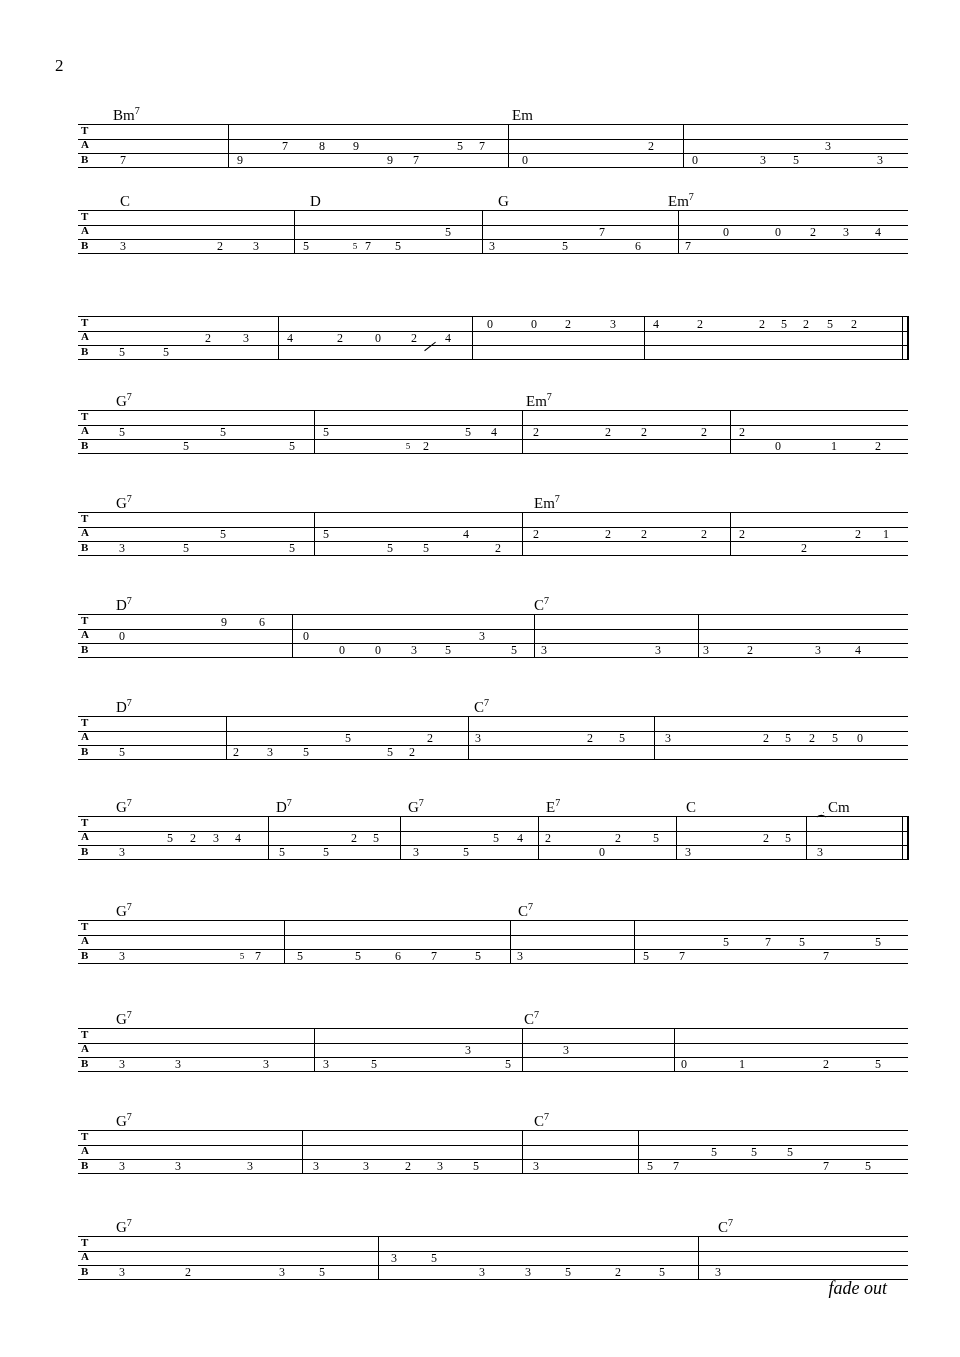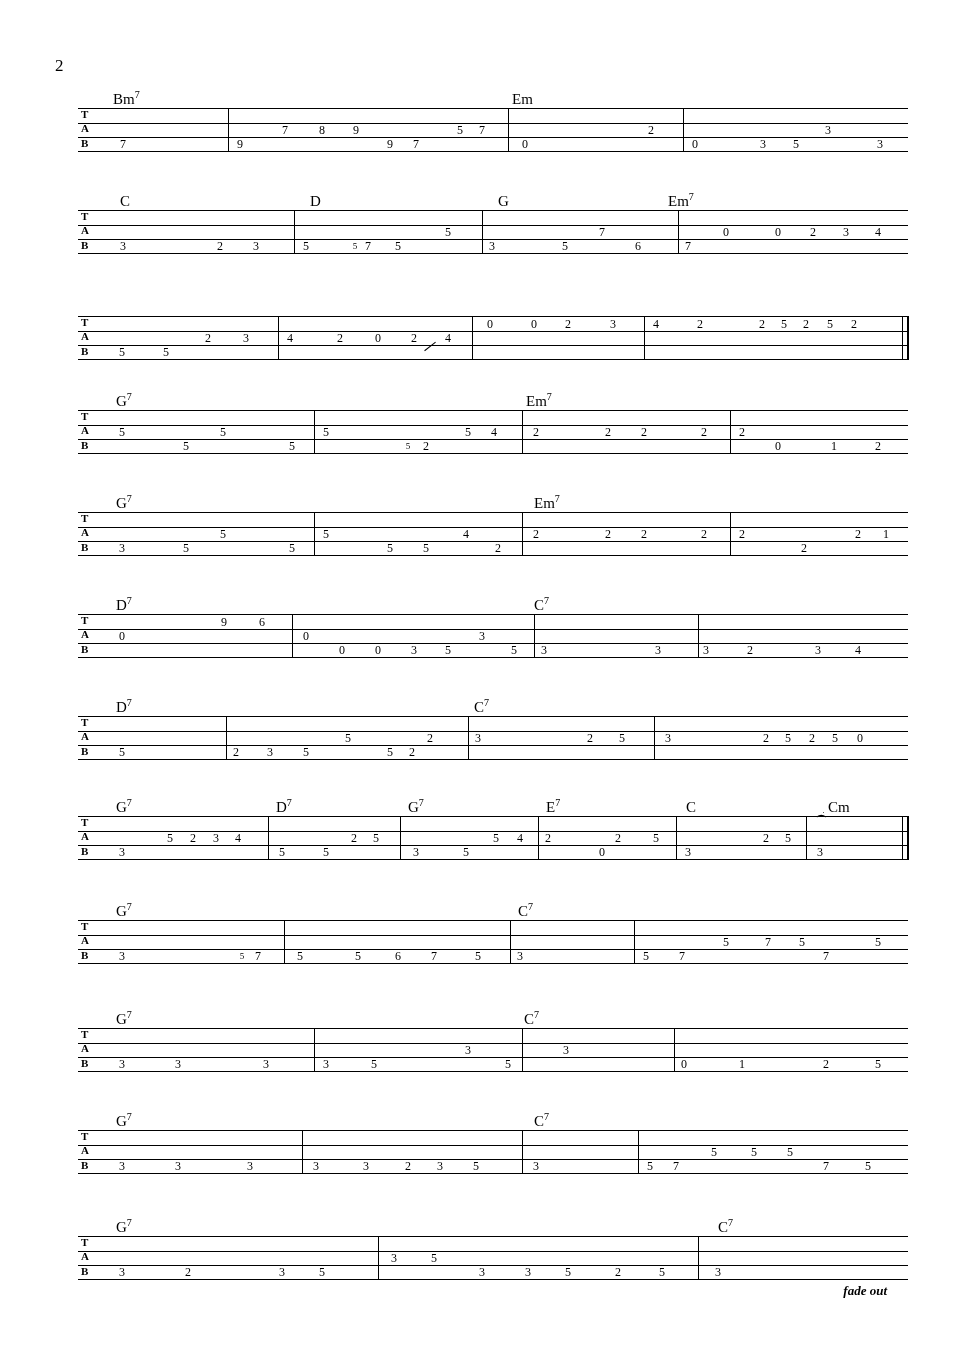--- a/index.html
+++ b/index.html
@@ -40,23 +40,23 @@
     left: 0;
     right: 0;
     bottom: 44px;
     text-align: center;
     font-size: 15px;
   }
   .fade-out {
     position: absolute;
     right: 73px;
     bottom: 58px;
-    font-size: 13px;
+    font-size: 18px;
     font-style: italic;
-    font-weight: bold;
+    font-weight: normal;
     margin-left: 12px;
   }
 
   
   .system {
     position: absolute;
     left: 78px;
     width: 830px;
   }
   .chords {
@@ -139,21 +139,21 @@
   }
 </style>
 </head>
 <body>
 
 <div class="page">
 
   <div class="page-number">2</div>
 
   <div id="systems-root">
-      <div class="system" style="top: 88px;">
+      <div class="system" style="top: 104px;">
         <div class="chords">
           <div class="chord" style="left: 35px;">Bm<sup>7</sup></div>
           <div class="chord" style="left: 434px;">Em</div>
         </div>
         <div class="staff">
           <div class="hline l1"></div>
           <div class="hline l2"></div>
           <div class="clef">
             <span>T</span>
             <span>A</span>

